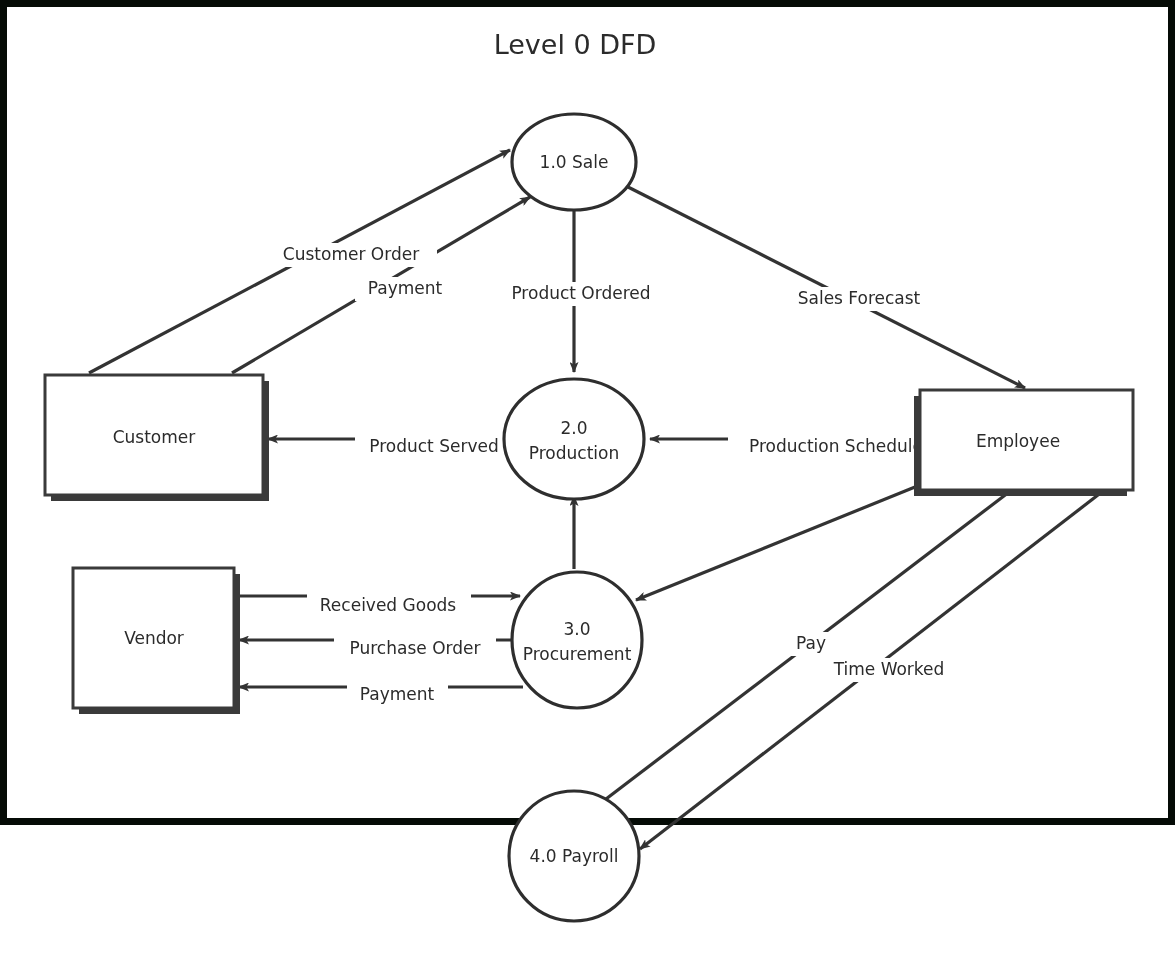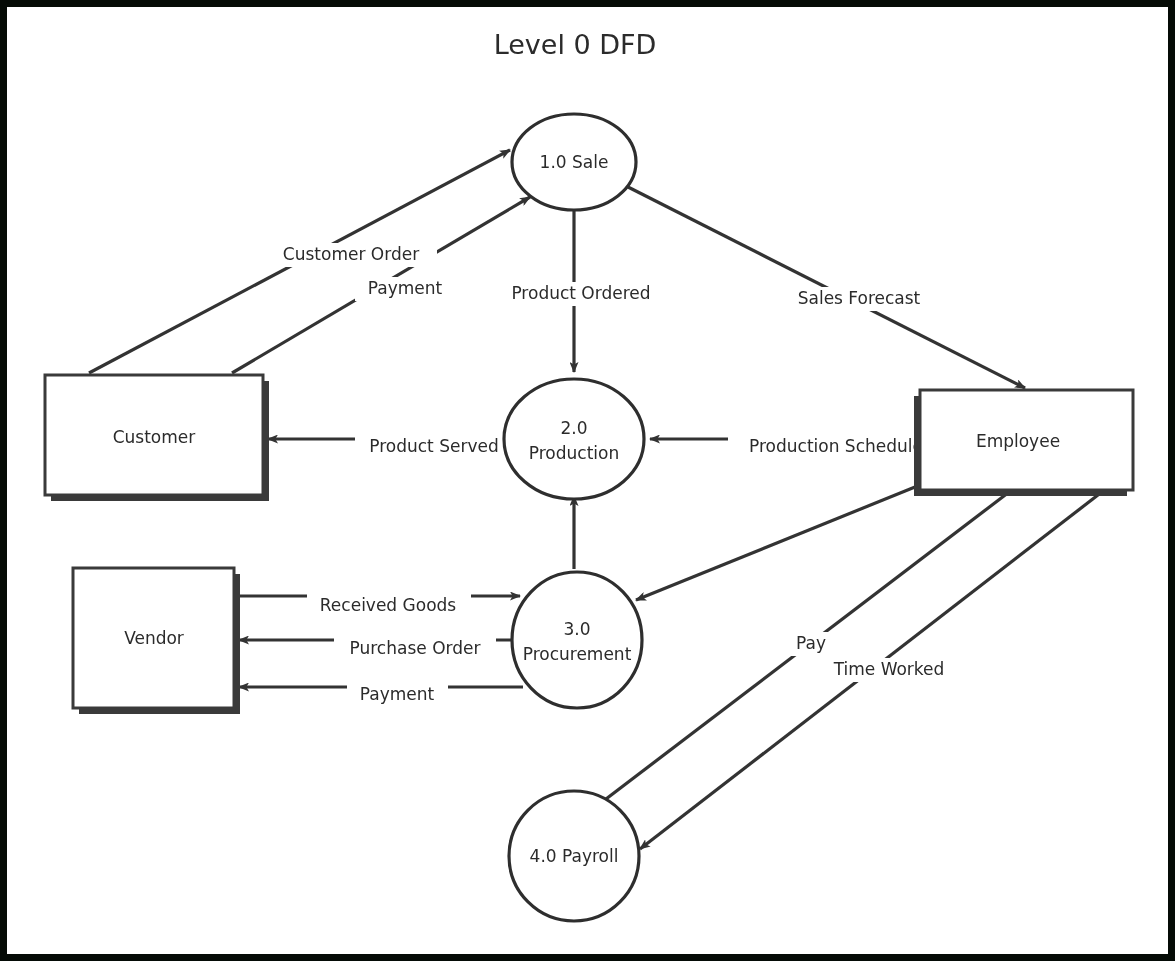--- a/index.html
+++ b/index.html
@@ -9,21 +9,21 @@
   }
   body {
     width: 1175px;
     height: 961px;
     font-family: "DejaVu Sans", sans-serif;
     overflow: hidden;
   }
   #canvas-frame {
     position: relative;
     width: 1175px;
-    height: 961px;
+    height: 825px;
     box-sizing: border-box;
     border: 7px solid #050b06;
     background: #ffffff;
   }
   #dfd-svg {
     display: block;
     width: 1161px;
     height: 947px;
   }
   .diagram-title {

